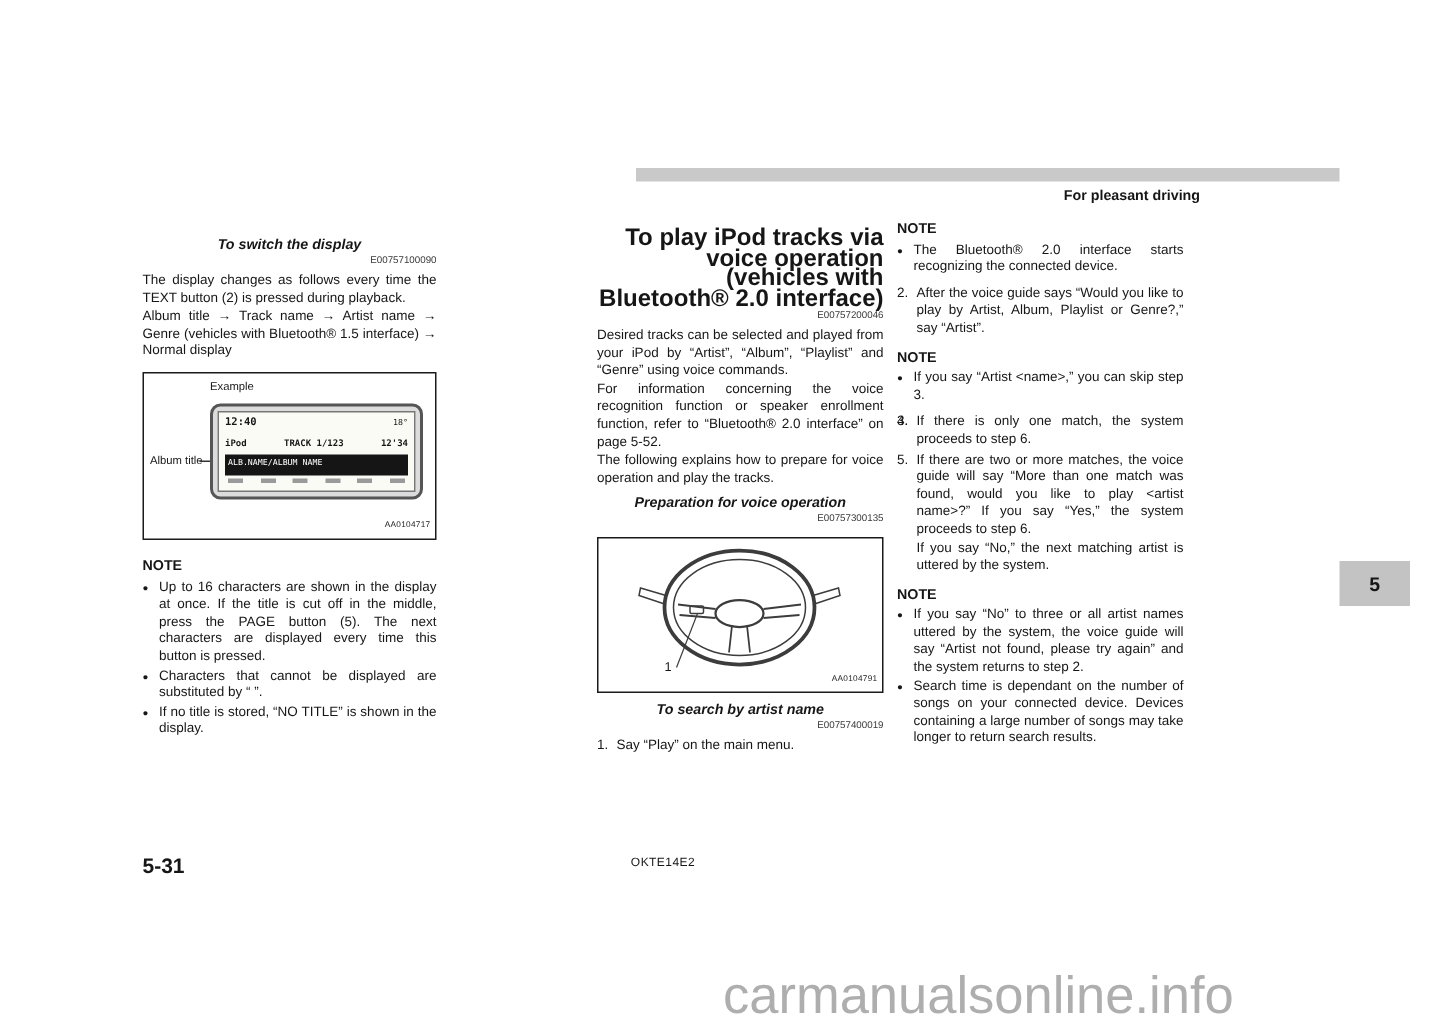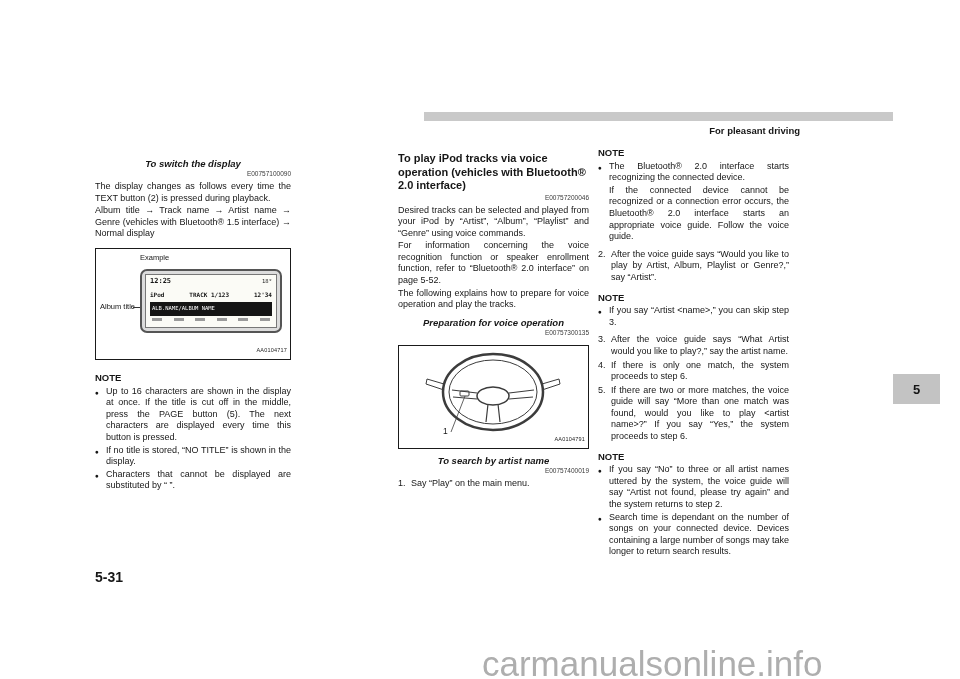--- a/index.html
+++ b/index.html
@@ -14,21 +14,21 @@
   
   .tab5 { position:absolute; left:893px; top:356px; width:47px; height:30px; background:#c3c3c3;
           display:flex; align-items:center; justify-content:center; font-size:13px; font-weight:bold; }
   
   .col { position:absolute; font-size:9px; line-height:11.6px; text-align:justify; }
   .col1 { left:95px;  top:134px; width:196px; }
   .col2 { left:398px; top:134px; width:191px; }
   .col3 { left:598px; top:129px; width:191px; }
   .h-it { font-weight:bold; font-style:italic; font-size:9.5px; line-height:11px;
           text-align:center; margin-top:6px; }
-  .h-b  { font-weight:bold; font-size:11px; line-height:13.5px; text-align:left; }
+  .h-b  { font-weight:bold; font-size:16px; line-height:13.5px; text-align:right; }
   .ecode { font-size:6.5px; line-height:8px; color:#3a3a3a; text-align:right; margin:1px 0 3px; }
   p.body { margin:0 0 1px 0; }
   .note-lbl { font-weight:bold; font-size:9.5px; text-align:left; margin:8px 0 2px; }
   ul.nlist { list-style:none; margin:0; padding:0; }
   .n-item { position:relative; padding-left:11px; margin:0 0 1px 0; }
   .n-item::before { content:"\25CF"; position:absolute; left:0; top:1px; font-size:6.5px; }
   .num-item { position:relative; padding-left:13px; margin:0 0 2px 0; }
   .num-item .num { position:absolute; left:0; top:0; }
   
   .fig { position:relative; border:1px solid #1a1a1a; background:#fff; }
@@ -77,21 +77,21 @@
     <p class="body">The display changes as follows every time the TEXT button (2) is pressed during playback.</p>
     <p class="body">Album title → Track name → Artist name → Genre (vehicles with Bluetooth® 1.5 interface) → Normal display</p>
 
     <div class="fig fig1">
       <span class="fig-example">Example</span>
       <span class="fig-album">Album title</span>
       <span class="album-line"></span>
       <div class="radio">
         <div class="screen">
           <div class="scr-row1">
-            <span class="scr-clock">12:25</span>
+            <span class="scr-clock">12:40</span>
             <span>18°</span>
           </div>
           <div class="scr-row2">
             <span>iPod</span>
             <span>TRACK 1/123</span>
             <span>12'34</span>
           </div>
           <div class="scr-row3">ALB.NAME/ALBUM NAME</div>
           <div class="scr-btns">
             <i></i>
@@ -102,22 +102,22 @@
               <i></i>
           </div>
         </div>
       </div>
       <span class="fig-code">AA0104717</span>
     </div>
 
     <div class="note-lbl">NOTE</div>
     <ul class="nlist">
       <li class="n-item">Up to 16 characters are shown in the display at once. If the title is cut off in the middle, press the PAGE button (5). The next characters are displayed every time this button is pressed.</li>
+      <li class="n-item">Characters that cannot be displayed are substituted by “ ”.</li>
       <li class="n-item">If no title is stored, “NO TITLE” is shown in the display.</li>
-      <li class="n-item">Characters that cannot be displayed are substituted by “ ”.</li>
     </ul>
   </div>
 
   <div class="col col2">
     <div class="h-b">To play iPod tracks via voice operation (vehicles with Bluetooth® 2.0 interface)</div>
     <div class="ecode">E00757200046</div>
     <p class="body">Desired tracks can be selected and played from your iPod by “Artist”, “Album”, “Playlist” and “Genre” using voice commands.</p>
     <p class="body">For information concerning the voice recognition function or speaker enrollment function, refer to “Bluetooth® 2.0 interface” on page 5-52.</p>
     <p class="body">The following explains how to prepare for voice operation and play the tracks.</p>
 
@@ -149,52 +149,52 @@
       <span class="num">1.</span>
       <span>Say “Play” on the main menu.</span>
     </div>
   </div>
 
   <div class="col col3">
     <div class="note-lbl" style="margin-top:0">NOTE</div>
     <ul class="nlist">
       <li class="n-item">
         <p class="body">The Bluetooth® 2.0 interface starts recognizing the connected device.</p>
-        <p class="body">If the connected device cannot be recognized or a connection error occurs, the Bluetooth® 2.0 interface starts an appropriate voice guide. Follow the voice guide.</p>
       </li>
     </ul>
 
     <div class="num-item" style="margin-top:6px">
       <span class="num">2.</span>
       <span>After the voice guide says “Would you like to play by Artist, Album, Playlist or Genre?,” say “Artist”.</span>
     </div>
 
     <div class="note-lbl">NOTE</div>
     <ul class="nlist">
       <li class="n-item">If you say “Artist &lt;name&gt;,” you can skip step 3.</li>
     </ul>
 
     <div class="num-item" style="margin-top:6px">
       <span class="num">3.</span>
-      <span>After the voice guide says “What Artist would you like to play?,” say the artist name.</span>
     </div>
     <div class="num-item">
       <span class="num">4.</span>
       <span>If there is only one match, the system proceeds to step 6.</span>
     </div>
     <div class="num-item">
       <span class="num">5.</span>
       <p class="body">If there are two or more matches, the voice guide will say “More than one match was found, would you like to play &lt;artist name&gt;?” If you say “Yes,” the system proceeds to step 6.</p>
+      <p class="body">If you say “No,” the next matching artist is uttered by the system.</p>
     </div>
 
     <div class="note-lbl">NOTE</div>
     <ul class="nlist">
       <li class="n-item">If you say “No” to three or all artist names uttered by the system, the voice guide will say “Artist not found, please try again” and the system returns to step 2.</li>
       <li class="n-item">Search time is dependant on the number of songs on your connected device. Devices containing a large number of songs may take longer to return search results.</li>
     </ul>
   </div>
 
+  <div class="ft-code">OKTE14E2</div>
   <div class="ft-page">5-31</div>
 
   <div class="wm-big">carmanualsonline.info</div>
   <div class="wm-small">carmanualsonline.info</div>
 
 </div>
 
 </body></html>

